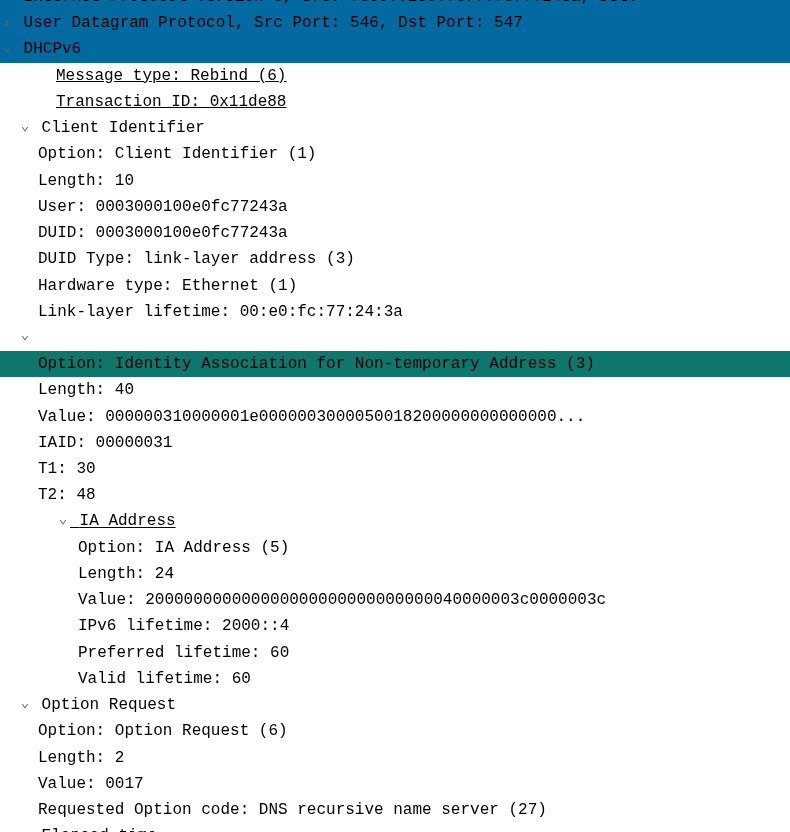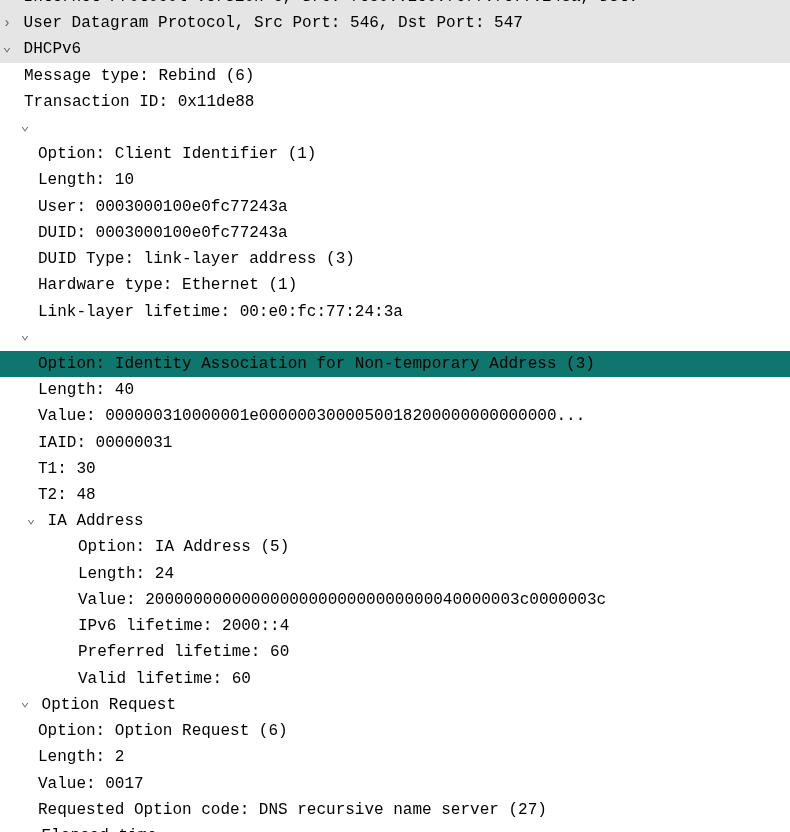--- a/index.html
+++ b/index.html
@@ -35,28 +35,28 @@
       font-size: 14px;
     }
     .toggle-open::before {
       
       content: "⌄";
       font-size: 14px;
       position: relative;
       top: -2px;
     }
     .shaded {
-      background: #e5e5e5;
+      background: #0369a1;
     }
     .highlighted {
       background: #0f766e;
     }
     .lvl0 { padding-left: 0; }
     .lvl1 { padding-left: 18px; }
-    .lvl2 { padding-left: 24px; }
+    .lvl2 { padding-left: 56px; text-decoration: underline; }
     .lvl3 { padding-left: 38px; }
     .lvl4 { padding-left: 78px; }
     .text {
       vertical-align: middle;
     }
   </style>
 </head>
 <body>
 
 <div class="tree-item shaded lvl0" style="margin-top:-16px;">
@@ -76,20 +76,21 @@
 
 <div class="tree-item lvl2">
   <span class="text">Message type: Rebind (6)</span>
 </div>
 <div class="tree-item lvl2">
   <span class="text">Transaction ID: 0x11de88</span>
 </div>
 
 <div class="tree-item lvl1">
   <span class="toggle toggle-open"></span>
+  <span class="text">Client Identifier</span>
 </div>
 <div class="tree-item lvl3">
   <span class="text">Option: Client Identifier (1)</span>
 </div>
 <div class="tree-item lvl3">
   <span class="text">Length: 10</span>
 </div>
 <div class="tree-item lvl3">
   <span class="text">User: 0003000100e0fc77243a</span>
 </div>

